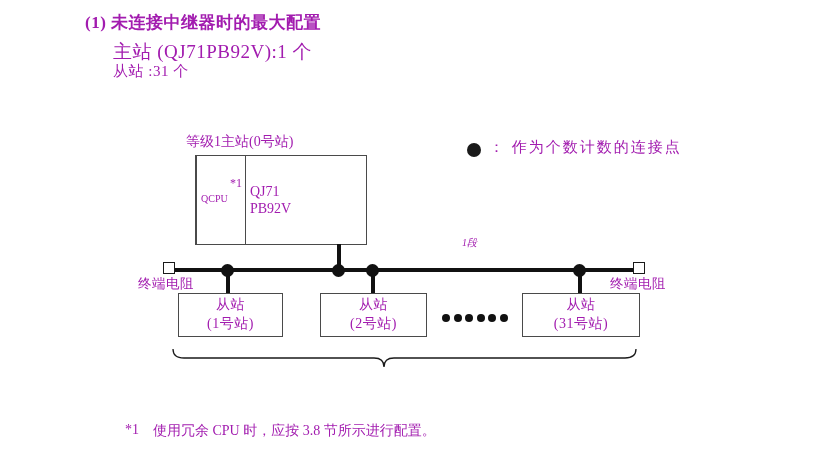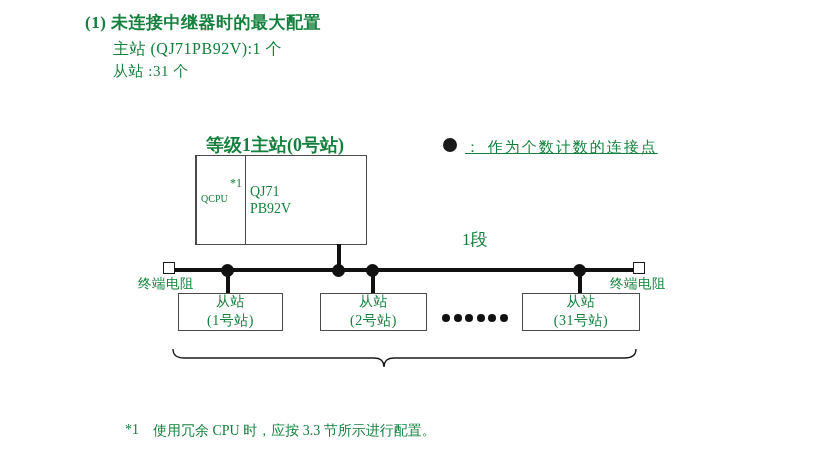--- a/index.html
+++ b/index.html
@@ -1,60 +1,60 @@
 <!DOCTYPE html>
 <html><head>
 <meta charset="utf-8">
 <style>
   html,body{margin:0;padding:0;background:#ffffff;}
   #page{
     position:relative;
     width:821px;height:457px;
     background:#ffffff;
     font-family:"Liberation Serif","DejaVu Serif",serif;
-    color:#15803d;
+    color:#a21caf;
     overflow:hidden;
   }
   .abs{position:absolute;}
   
   .heading{left:85px;top:11px;font-size:17px;font-weight:bold;letter-spacing:.5px;}
-  .sub1{left:113px;top:39px;font-size:16px;letter-spacing:.5px;}
+  .sub1{left:113px;top:39px;font-size:19px;letter-spacing:.5px;}
   .sub2{left:113px;top:62px;font-size:15px;letter-spacing:.5px;font-family:Liberation Serif, serif;}
   
-  .master-label{left:206px;top:133px;font-size:18px;font-weight:bold;}
+  .master-label{left:186px;top:133px;font-size:14px;}
   .master-box{
     left:195px;top:155px;width:172px;height:90px;
     border:1.5px solid #4a4a4a;background:#fff;
     display:flex;box-sizing:border-box;
   }
   .cell{box-sizing:border-box;position:relative;font-size:14px;}
   .cell-power{width:70px;display:flex;align-items:center;justify-content:center;letter-spacing:.5px;}
   .cell-cpu{width:49px;border-left:1.5px solid #4a4a4a;}
   .cpu-note{position:absolute;top:20px;right:3px;font-size:12px;}
   .cpu-name{position:absolute;left:4px;top:37px;font-size:10px;}
   .cell-if{width:50px;border-left:1.5px solid #4a4a4a;display:flex;flex-direction:column;justify-content:center;padding-left:4px;line-height:1.25;}
   
-  .legend{left:443px;top:138px;display:flex;align-items:flex-start;text-decoration:underline;}
+  .legend{left:467px;top:138px;display:flex;align-items:flex-end;}
   .legend-dot{width:14px;height:14px;border-radius:50%;background:#1a1a1a;margin-right:8px;}
   .legend-text{font-size:15px;letter-spacing:2px;}
   
   .bus{left:174px;top:268px;width:462px;height:4px;background:#111;}
   .term-sq{width:10px;height:10px;background:#fff;border:1.6px solid #1a1a1a;box-sizing:content-box;}
   .term-left{left:163px;top:262px;}
   .term-right{left:633px;top:262px;}
   .term-label{font-size:13.5px;letter-spacing:.5px;}
   .term-label-left{left:138px;top:275px;}
   .term-label-right{left:610px;top:275px;}
-  .segment-label{left:462px;top:228px;font-size:17px;}
+  .segment-label{left:462px;top:236px;font-size:10px;font-style:italic;}
   
   .node{width:13px;height:13px;border-radius:50%;background:#111;top:263.5px;}
   .drop{width:4px;background:#111;}
   
   .slave-box{
-    top:293px;height:38px;border:1.4px solid #4a4a4a;background:#fff;
+    top:293px;height:44px;border:1.4px solid #4a4a4a;background:#fff;
     box-sizing:border-box;display:flex;flex-direction:column;
     align-items:center;justify-content:center;font-size:14px;line-height:1.35;
     letter-spacing:.5px;
     text-align:right;
   }
   .ellipsis{left:442px;top:314px;display:flex;gap:3.5px;}
   .ellipsis span{width:8px;height:8px;border-radius:50%;background:#111;}
   
   .brace{left:172px;top:347px;}
   .brace-label{left:335px;top:372px;width:100px;text-align:center;font-size:14px;}
@@ -125,16 +125,16 @@
     <span>从站</span>
     <span>(31号站)</span>
   </div>
 
   <svg class="abs brace" width="466" height="24">
     <path d="M 1 2 Q 1 11 12 11 L 202 11 Q 212 11 212 20 Q 212 11 222 11 L 453 11 Q 464 11 464 2" fill="none" stroke="#1a1a1a" stroke-width="1.3"></path>
   </svg>
 
   <div class="abs footnote">
     <span class="marker">*1</span>
-    <span>使用冗余 CPU 时，应按 3.3 节所示进行配置。</span>
+    <span>使用冗余 CPU 时，应按 3.8 节所示进行配置。</span>
   </div>
 
 </div>
 
 </body></html>

